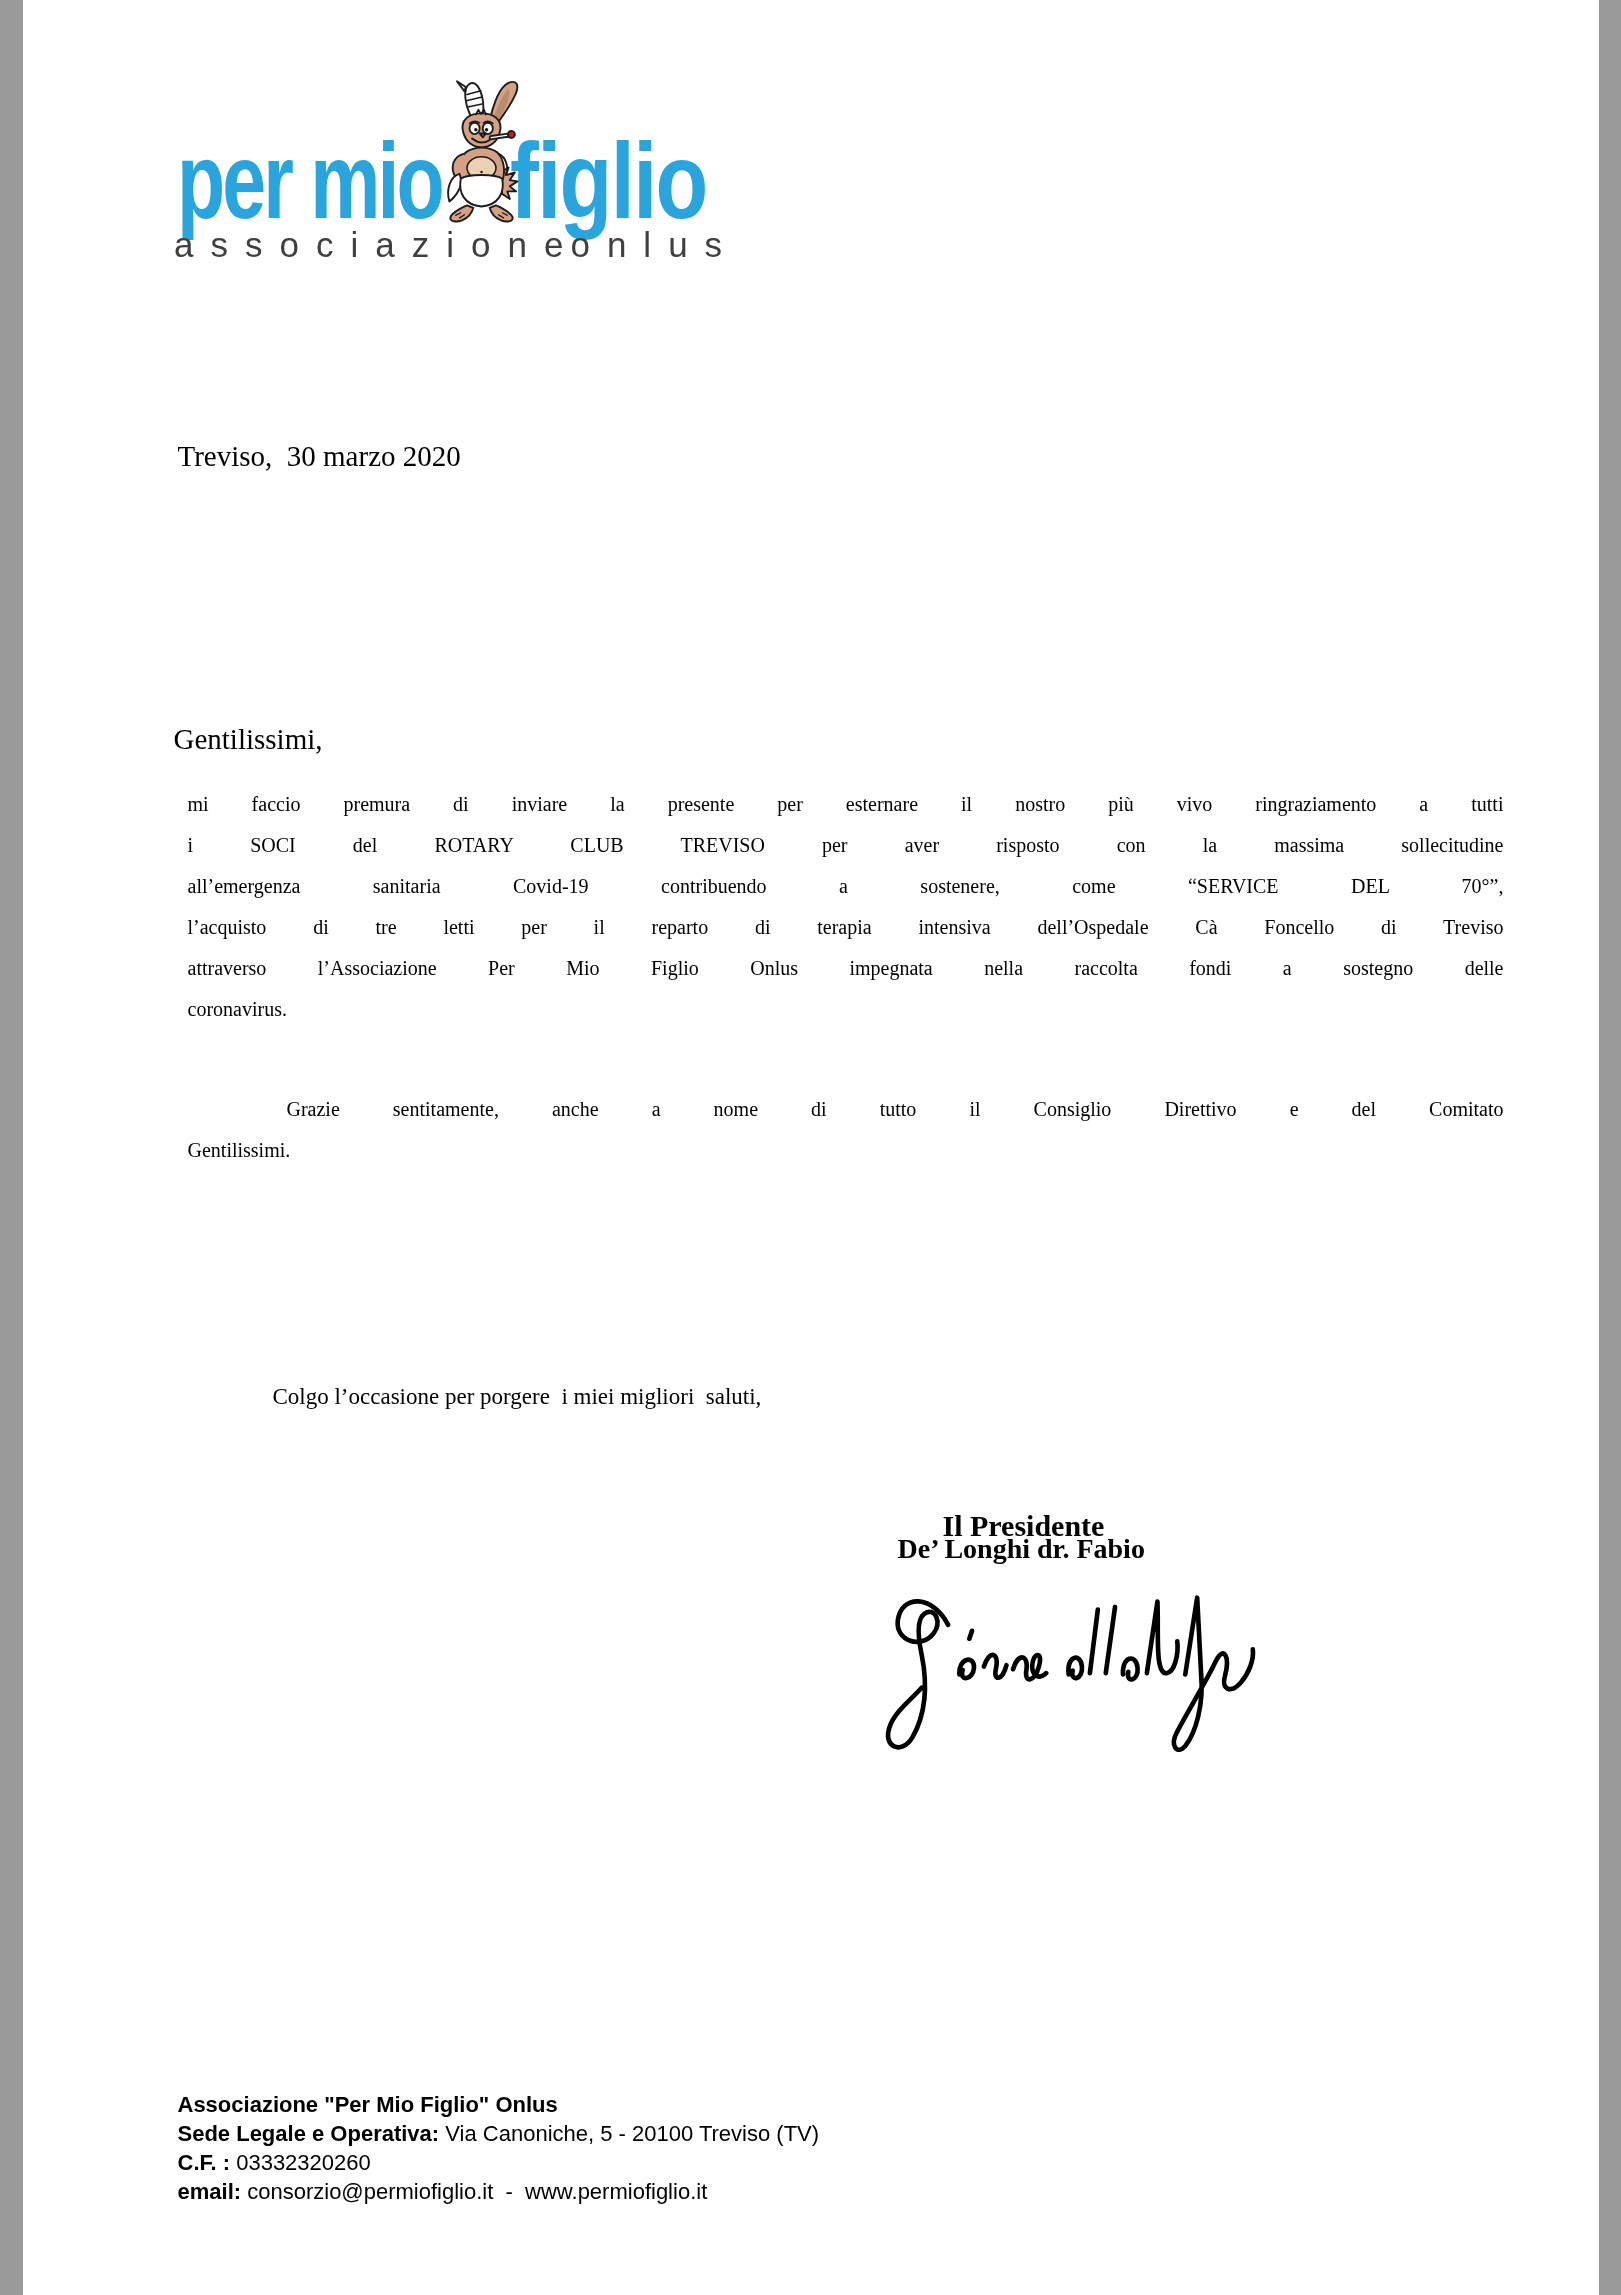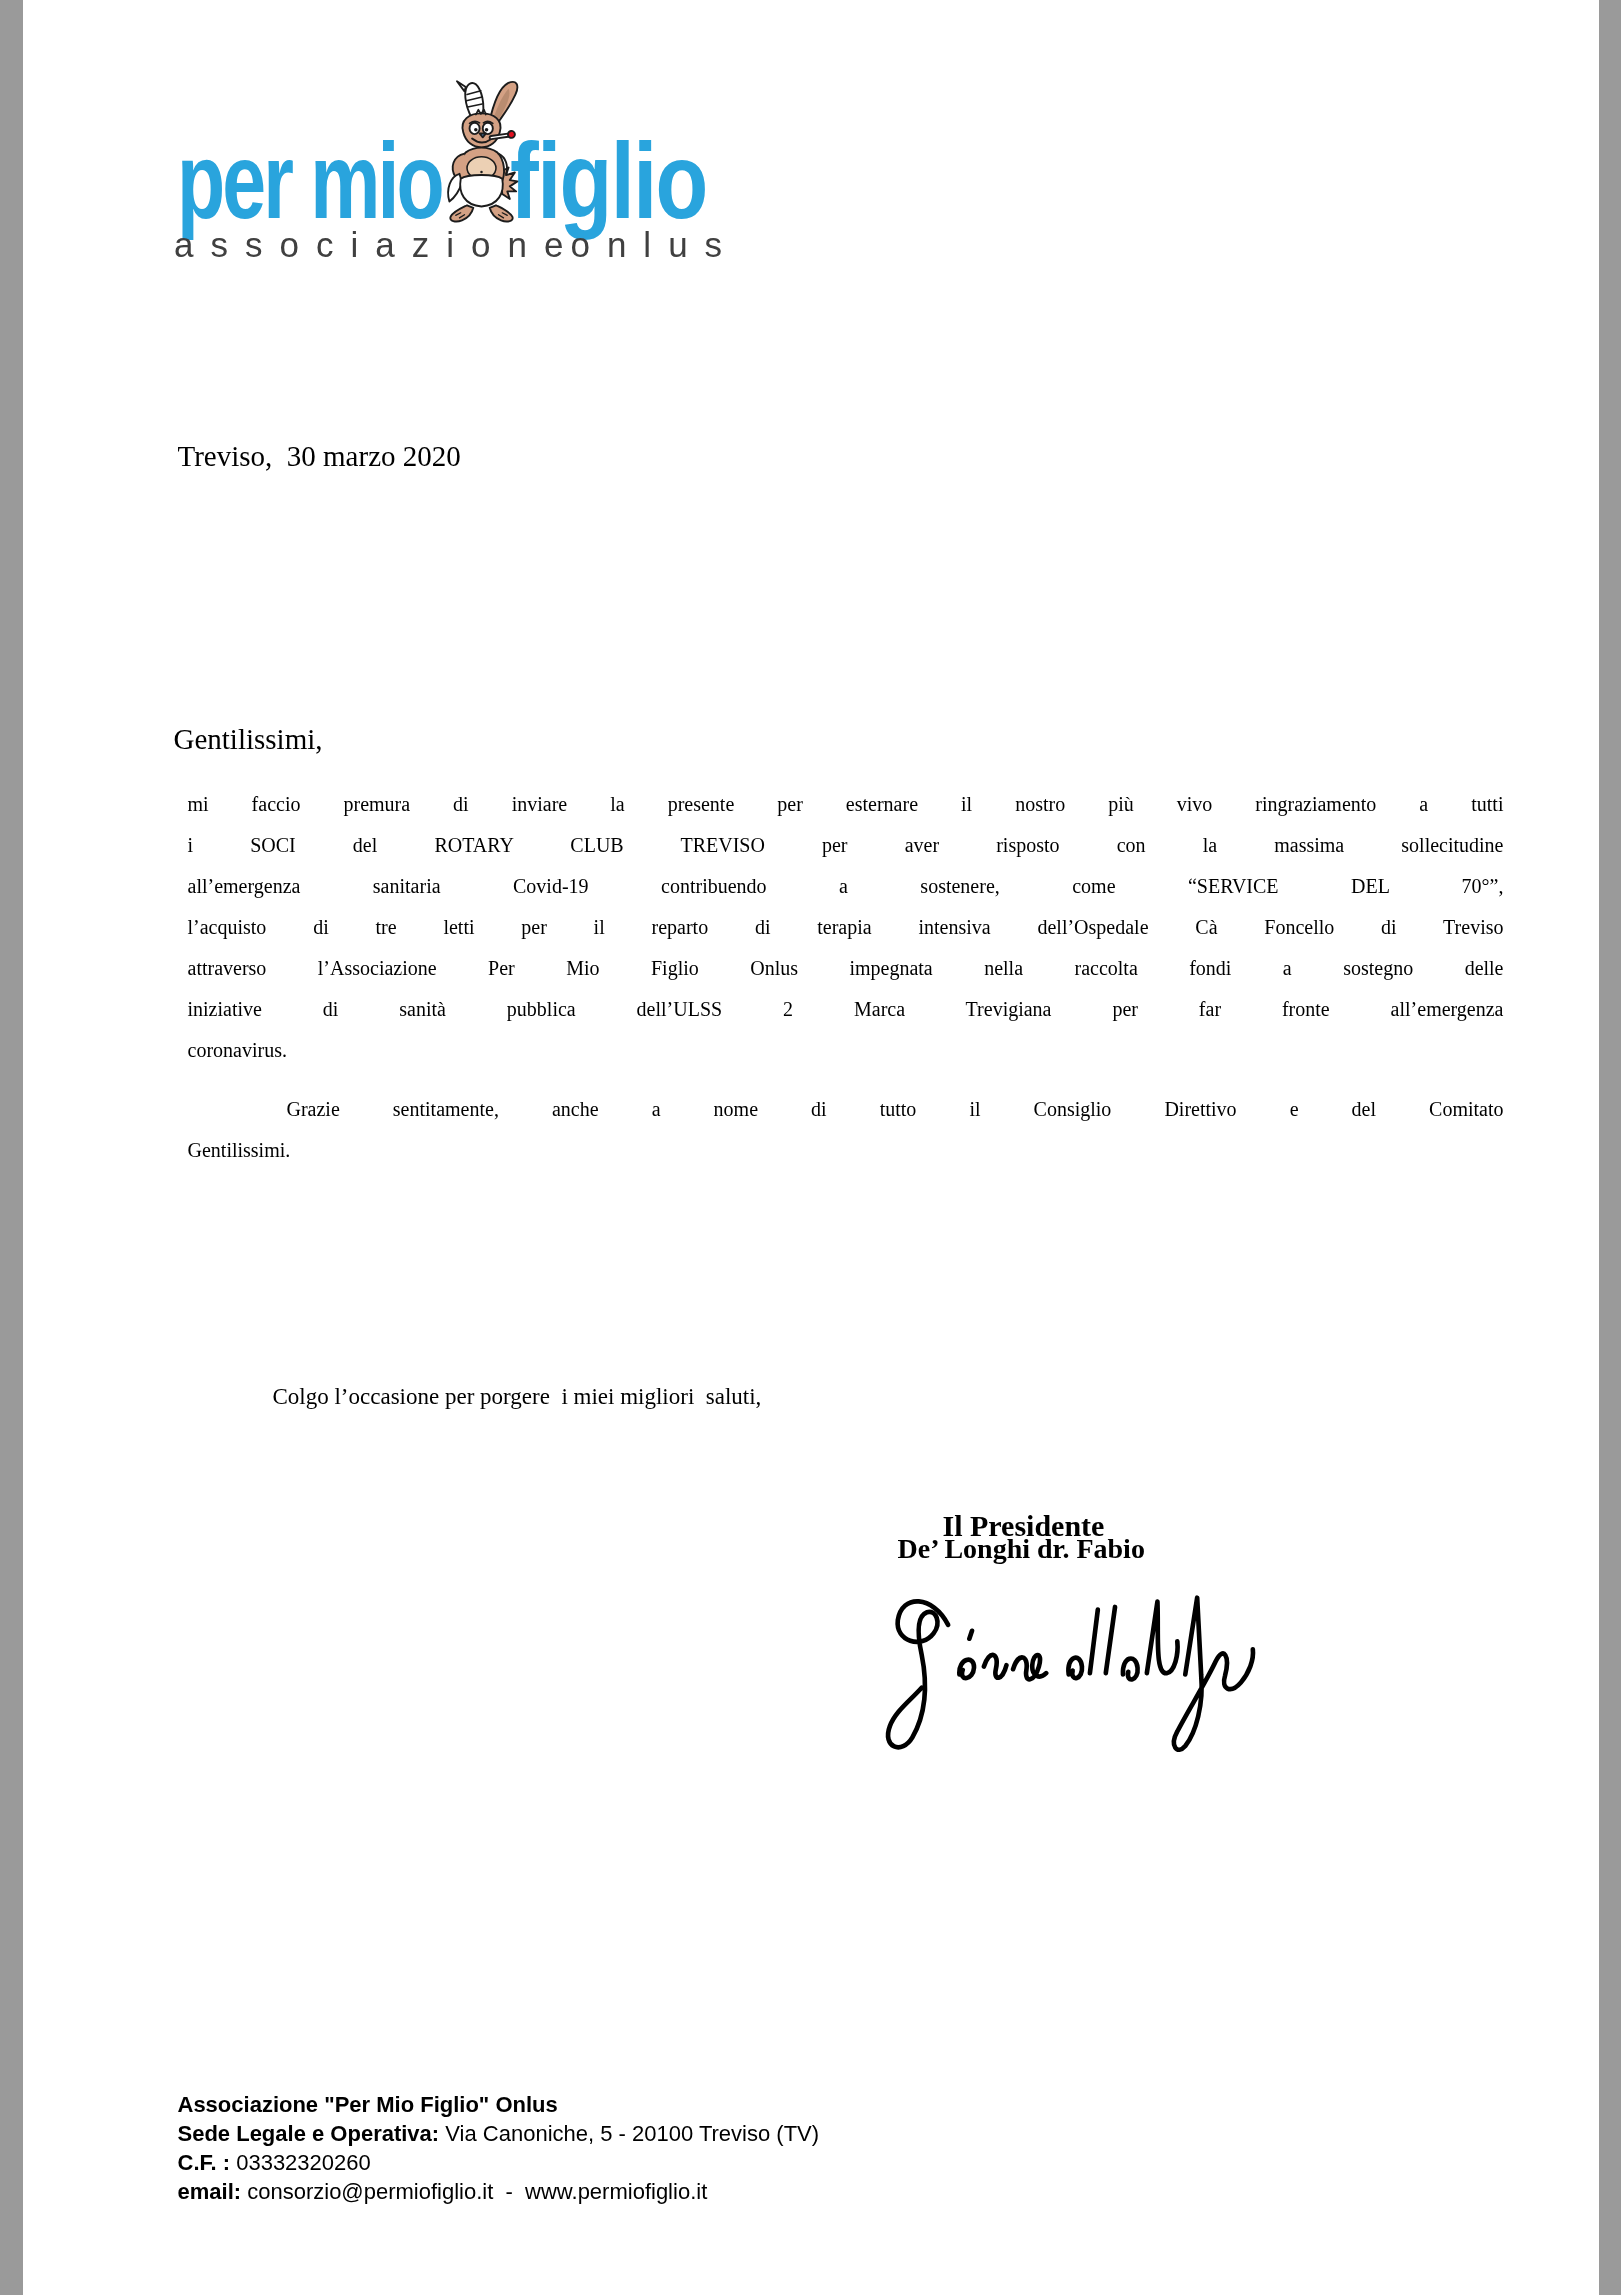--- a/index.html
+++ b/index.html
@@ -114,21 +114,20 @@
   <div class="dateline">Treviso,  30 marzo 2020</div>
 
   <div class="salutation">Gentilissimi,</div>
 
   <div class="par par-1">
     <div class="jline">mi faccio premura di inviare la presente per esternare il nostro più vivo ringraziamento a tutti</div>
     <div class="jline">i SOCI del ROTARY CLUB TREVISO per aver risposto con la massima sollecitudine</div>
     <div class="jline">all’emergenza sanitaria Covid-19 contribuendo a sostenere, come “SERVICE DEL 70°”,</div>
     <div class="jline">l’acquisto di tre letti per il reparto di terapia intensiva dell’Ospedale Cà Foncello di Treviso</div>
     <div class="jline">attraverso l’Associazione Per Mio Figlio Onlus impegnata nella raccolta fondi a sostegno delle</div>
-    <div class="jline">iniziative di sanità pubblica dell’ULSS 2 Marca Trevigiana per far fronte all’emergenza</div>
     <div>coronavirus.</div>
   </div>
 
   <div class="par par-2">
     <div class="jline indent">Grazie sentitamente, anche a nome di tutto il Consiglio Direttivo e del Comitato</div>
     <div>Gentilissimi.</div>
   </div>
 
   <div class="closing">Colgo l’occasione per porgere  i miei migliori  saluti,</div>
 

